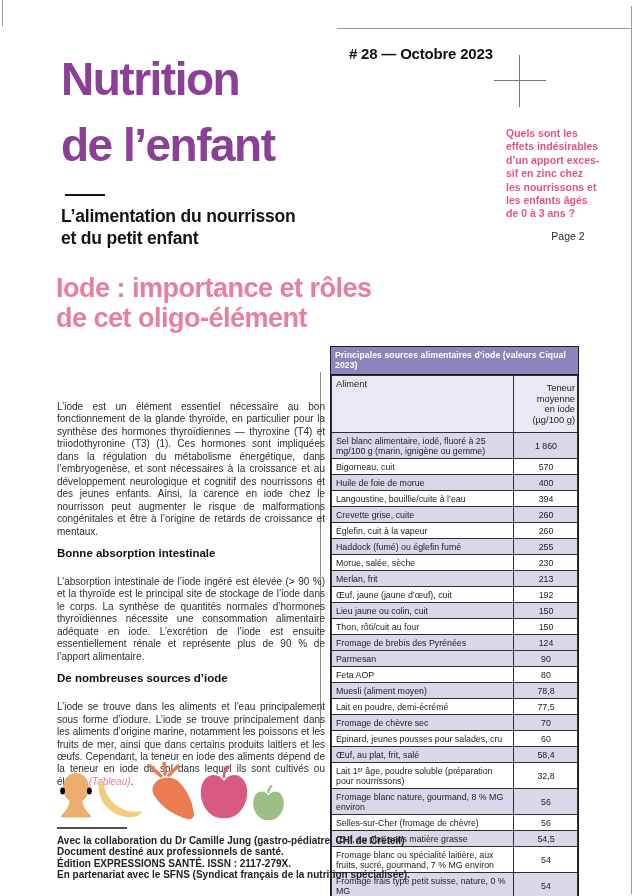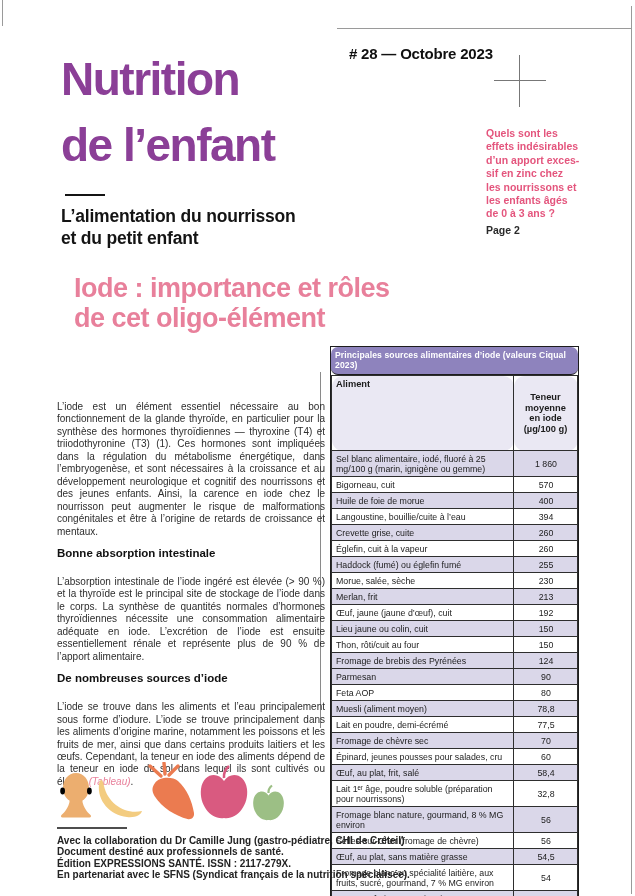--- a/index.html
+++ b/index.html
@@ -31,26 +31,26 @@
   .column-rule{left:320px;top:372px;width:1px;height:356px;background:#8a8a8a;}
 
   
   .issue{left:349px;top:45px;font-size:15px;font-weight:bold;color:#101010;letter-spacing:-0.2px;}
   .newsletter-title{left:61px;top:46px;font-size:46px;line-height:66px;font-weight:bold;
     color:var(--title-purple);letter-spacing:-1.5px;}
   .title-rule{left:65px;top:194px;width:40px;height:2px;background:#141414;}
   .subtitle{left:61px;top:205px;font-size:17.5px;line-height:22px;font-weight:bold;color:#141414;letter-spacing:-0.2px;}
 
   
-  .teaser{left:486px;top:127px;width:124px;font-size:10.5px;line-height:13.4px;
+  .teaser{left:506px;top:127px;width:124px;font-size:10.5px;line-height:13.4px;
     font-weight:bold;color:var(--teaser-pink);}
-  .teaser .page-ref{color:#2a2a2a;font-weight:bold;margin-top:3px;}
-
-  
-  .article-heading{left:74px;top:273px;font-size:27px;line-height:30px;font-weight:bold;
+  .teaser .page-ref{color:#2a2a2a;font-weight:normal;margin-top:9px;text-align:center;}
+
+  
+  .article-heading{left:56px;top:273px;font-size:27px;line-height:30px;font-weight:bold;
     color:var(--heading-pink);letter-spacing:-0.5px;}
   .body-col{left:57px;top:385px;width:268px;font-size:10px;line-height:12.45px;
     color:#2d2d2d;text-align:justify;}
   .body-col p{margin:16px 0 9px 0;}
   .body-col h3{margin:3px 0 2px 0;font-size:11.5px;line-height:13px;color:#111;text-align:left;}
   .tableau-ref{color:var(--heading-pink);font-style:italic;}
 
   
   .icons-row{left:60px;top:760px;display:flex;align-items:flex-end;gap:3px;height:62px;}
   .icons-row svg{display:block;}
@@ -62,26 +62,26 @@
   .icon-apple .stem{stroke:var(--icon-apple);fill:none;}
   .icon-green-apple .fruit{fill:var(--icon-green-apple);}
   .icon-green-apple .stem{stroke:var(--icon-green-apple);fill:none;}
   .footer-rule{left:57px;top:827px;width:70px;height:2px;background:#4d4d4d;}
   .credits{left:57px;top:835px;font-size:10px;line-height:11.3px;font-weight:bold;
     color:#232323;white-space:nowrap;}
 
   
   .table-wrap{left:330px;top:346px;width:249px;border:1.5px solid #1d1d1d;box-sizing:border-box;background:#fff;}
   .table-title{background:var(--table-header-purple);color:#ffffff;font-size:8.6px;font-weight:bold;
-    padding:3px 4px 4px 4px;border-bottom:1.5px solid #1d1d1d;letter-spacing:0.1px;border-radius:7px;}
+    padding:3px 4px 4px 4px;border-bottom:1.5px solid #1d1d1d;letter-spacing:0.1px;}
   table.iodine{width:100%;border-collapse:collapse;table-layout:fixed;}
   table.iodine th,table.iodine td{border:1px solid #2e2e2e;}
-  table.iodine thead th{background:#eae8f3;font-weight:bold;color:#1c1c1c;border-radius:11px;}
+  table.iodine thead th{background:#eae8f3;font-weight:normal;color:#1c1c1c;}
   th.col-aliment{text-align:left;vertical-align:top;padding:3px 4px;font-size:9.3px;}
-  th.col-teneur{width:59px;text-align:center;vertical-align:middle;font-size:9.3px;line-height:10.6px;padding:16px 2px;}
+  th.col-teneur{width:59px;text-align:right;vertical-align:middle;font-size:9.3px;line-height:10.6px;padding:7px 2px;}
   table.iodine td{font-size:8.8px;line-height:10px;padding:2.5px 3px 2.5px 4px;color:#1c1c1c;vertical-align:middle;}
   td.col-teneur{text-align:center;padding-left:1px;padding-right:1px;}
   tr.shaded td{background:var(--table-row-lavender);}
 </style>
 </head>
 <body>
 
 <div id="page">
 
   <div class="abs trim trim-right"></div>

